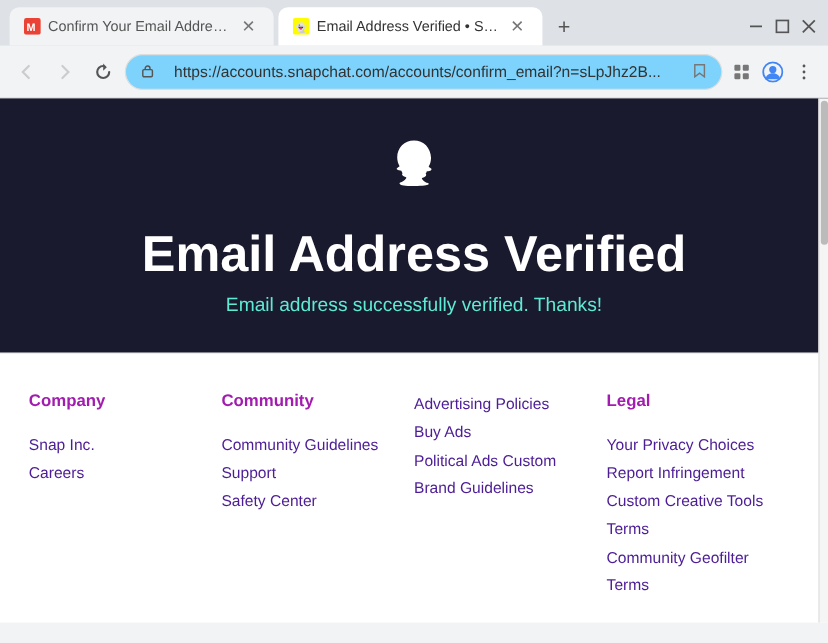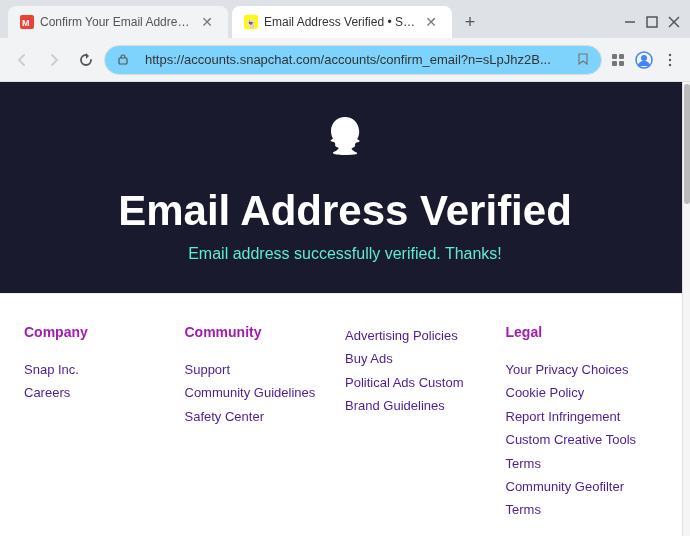--- a/index.html
+++ b/index.html
@@ -161,36 +161,35 @@
       <div class="footer-columns">
 
         <div class="footer-col">
           <div class="footer-col-title">Company</div>
           <a class="footer-link">Snap Inc.</a>
           <a class="footer-link">Careers</a>
         </div>
 
         <div class="footer-col">
           <div class="footer-col-title">Community</div>
+          <a class="footer-link">Community Guidelines</a>
           <a class="footer-link">Support</a>
-          <a class="footer-link">Community Guidelines</a>
           <a class="footer-link">Safety Center</a>
         </div>
 
         <div class="footer-col">
           <a class="footer-link">Advertising Policies</a>
           <a class="footer-link">Buy Ads</a>
           <a class="footer-link">Political Ads Custom</a>
           <a class="footer-link">Brand Guidelines</a>
         </div>
 
         <div class="footer-col">
           <div class="footer-col-title">Legal</div>
           <a class="footer-link">Your Privacy Choices</a>
-          <a class="footer-link">Cookie Policy</a>
           <a class="footer-link">Report Infringement</a>
           <a class="footer-link">Custom Creative Tools Terms</a>
           <a class="footer-link">Community Geofilter Terms</a>
 
         </div>
       </div>
 
     </div>
   </div>
 

